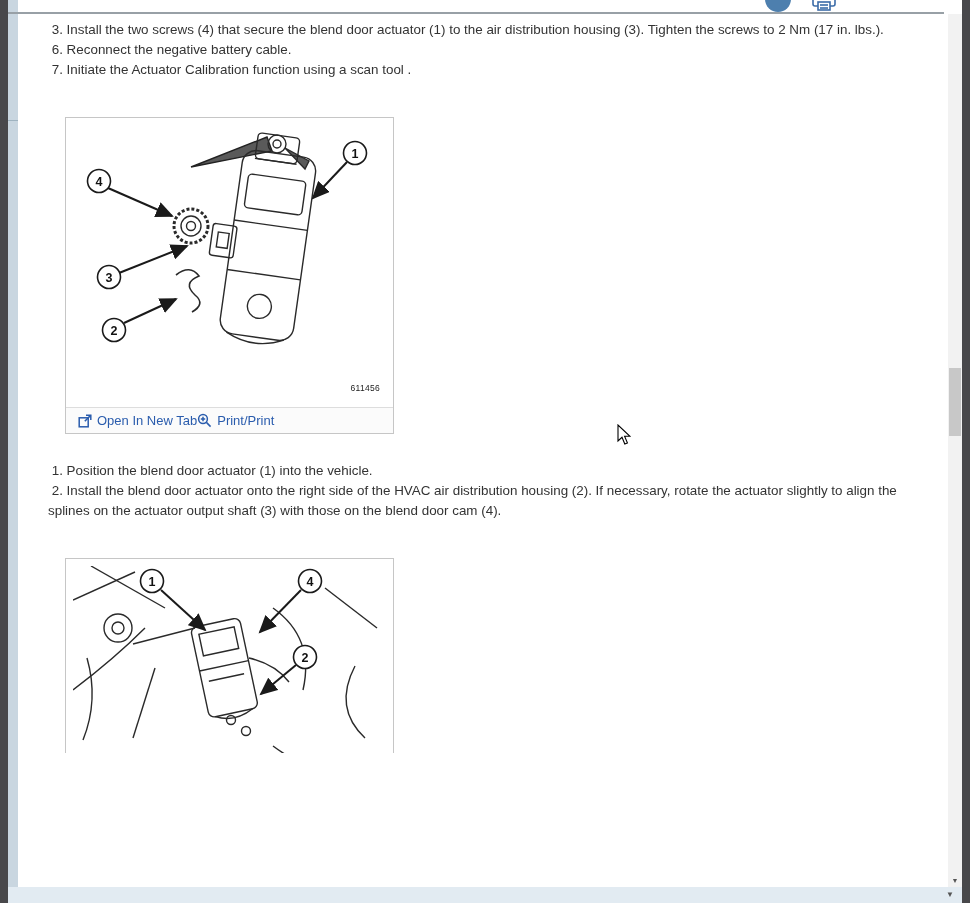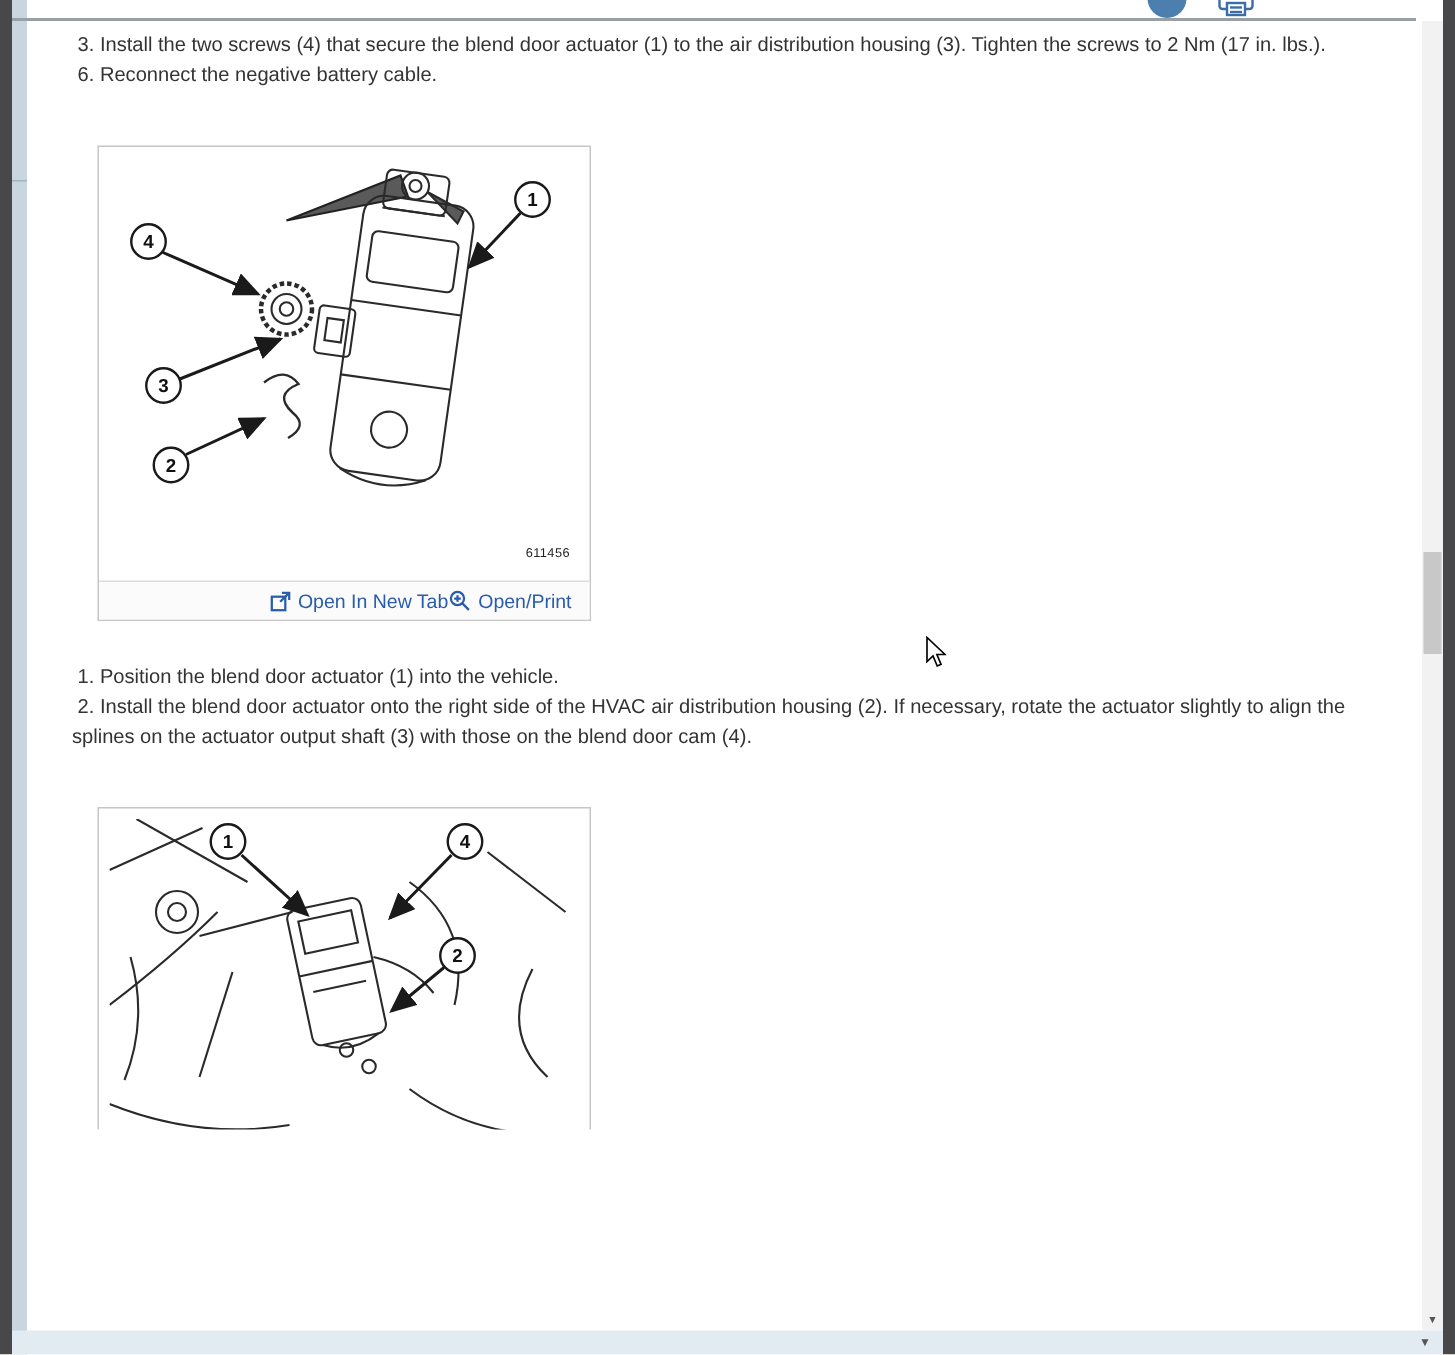--- a/index.html
+++ b/index.html
@@ -21,21 +21,21 @@
   .textcol{padding:6px 30px 0 30px;font-size:13.4px;line-height:20px}
   .step{white-space:pre-wrap}
   a.doclink{color:var(--link,#2a5cad);text-decoration:none;cursor:pointer}
   .heading{font-weight:bold;font-size:13.5px;color:#222;margin-top:20px;line-height:20px}
   .fig-box{width:329px;border:1px solid var(--figure-border,#c6c6c6);background:#fff;margin-left:17px}
   .fig-box1{margin-top:37px}
   .fig-box2{margin-top:37px;height:330px}
   .fig-img{padding:7px;position:relative}
   .fig-num{position:absolute;right:13px;bottom:9px;font-size:8.5px;color:#222;letter-spacing:0.3px}
   .fig-footer{border-top:1px solid #ddd;background:var(--figure-footer-bg,#fbfbfb);height:26px;
-    display:flex;align-items:center;justify-content:flex-end;padding:0 12px}
+    display:flex;align-items:center;justify-content:flex-start;padding:0 12px}
   .figlink{display:flex;align-items:center;gap:5px;color:var(--link,#2a5cad);font-size:13px;cursor:pointer}
   .steps2{margin-top:27px}
   .scrollbar{position:absolute;left:948px;top:14px;width:14px;height:873px;background:var(--scroll-track,#f2f2f2)}
   .scroll-thumb{position:absolute;left:1px;top:354px;width:12px;height:68px;background:var(--scroll-thumb,#c8c8c8)}
   .scroll-btn{position:absolute;left:0;bottom:0;width:14px;height:13px;display:flex;align-items:center;justify-content:center;
     font-size:7px;color:#555;cursor:pointer}
   .bottom-bar{position:absolute;left:8px;top:887px;width:954px;height:16px;background:var(--bottom-bar,#e2ebf2)}
   .bottom-arrow{position:absolute;right:8px;top:3px;font-size:8px;color:#555;cursor:pointer}
   .cursor{position:absolute;left:617px;top:424px;pointer-events:none}
   svg .ln{stroke:#2a2a2a;fill:none;stroke-width:1.4}
@@ -64,20 +64,21 @@
     </svg>
   </div>
 </div>
 <div class="divider"></div>
 
 <div class="content">
   <div class="textcol">
 
     <div class="step"> 3. Install the two screws (4) that secure the blend door actuator (1) to the air distribution housing (3). Tighten the screws to 2 Nm (17 in. lbs.).</div>
     <div class="step"> 6. Reconnect the negative battery cable.</div>
+    <div class="step"> 7. Initiate the Actuator Calibration function using a scan tool .</div>
 
 
     <div class="fig-box fig-box1">
       <div class="fig-img">
         <svg width="313" height="269" viewBox="0 0 313 269">
           <defs>
             <marker id="ah1" markerWidth="10" markerHeight="8" refX="8" refY="4" orient="auto">
               <path d="M0,0 L9,4 L0,8 Z" fill="#1a1a1a"></path>
             </marker>
           </defs>
@@ -147,21 +148,21 @@
         </span>
         <span class="figlink">
           <svg width="15" height="15" viewBox="0 0 15 15">
             <g fill="none" stroke="#2a5cad" stroke-width="1.5">
               <circle cx="6" cy="6" r="4.4"></circle>
               <line x1="9.4" y1="9.4" x2="13.6" y2="13.6"></line>
               <line x1="3.8" y1="6" x2="8.2" y2="6"></line>
               <line x1="6" y1="3.8" x2="6" y2="8.2"></line>
             </g>
           </svg>
-          <span>Open/Print</span>
+          <span>Print/Print</span>
         </span>
       </div>
     </div>
 
     <div class="steps2">
       <div class="step"> 1. Position the blend door actuator (1) into the vehicle.</div>
       <div class="step"> 2. Install the blend door actuator onto the right side of the HVAC air distribution housing (2). If necessary, rotate the actuator slightly to align the splines on the actuator output shaft (3) with those on the blend door cam (4).</div>
     </div>
 
     <div class="fig-box fig-box2">

